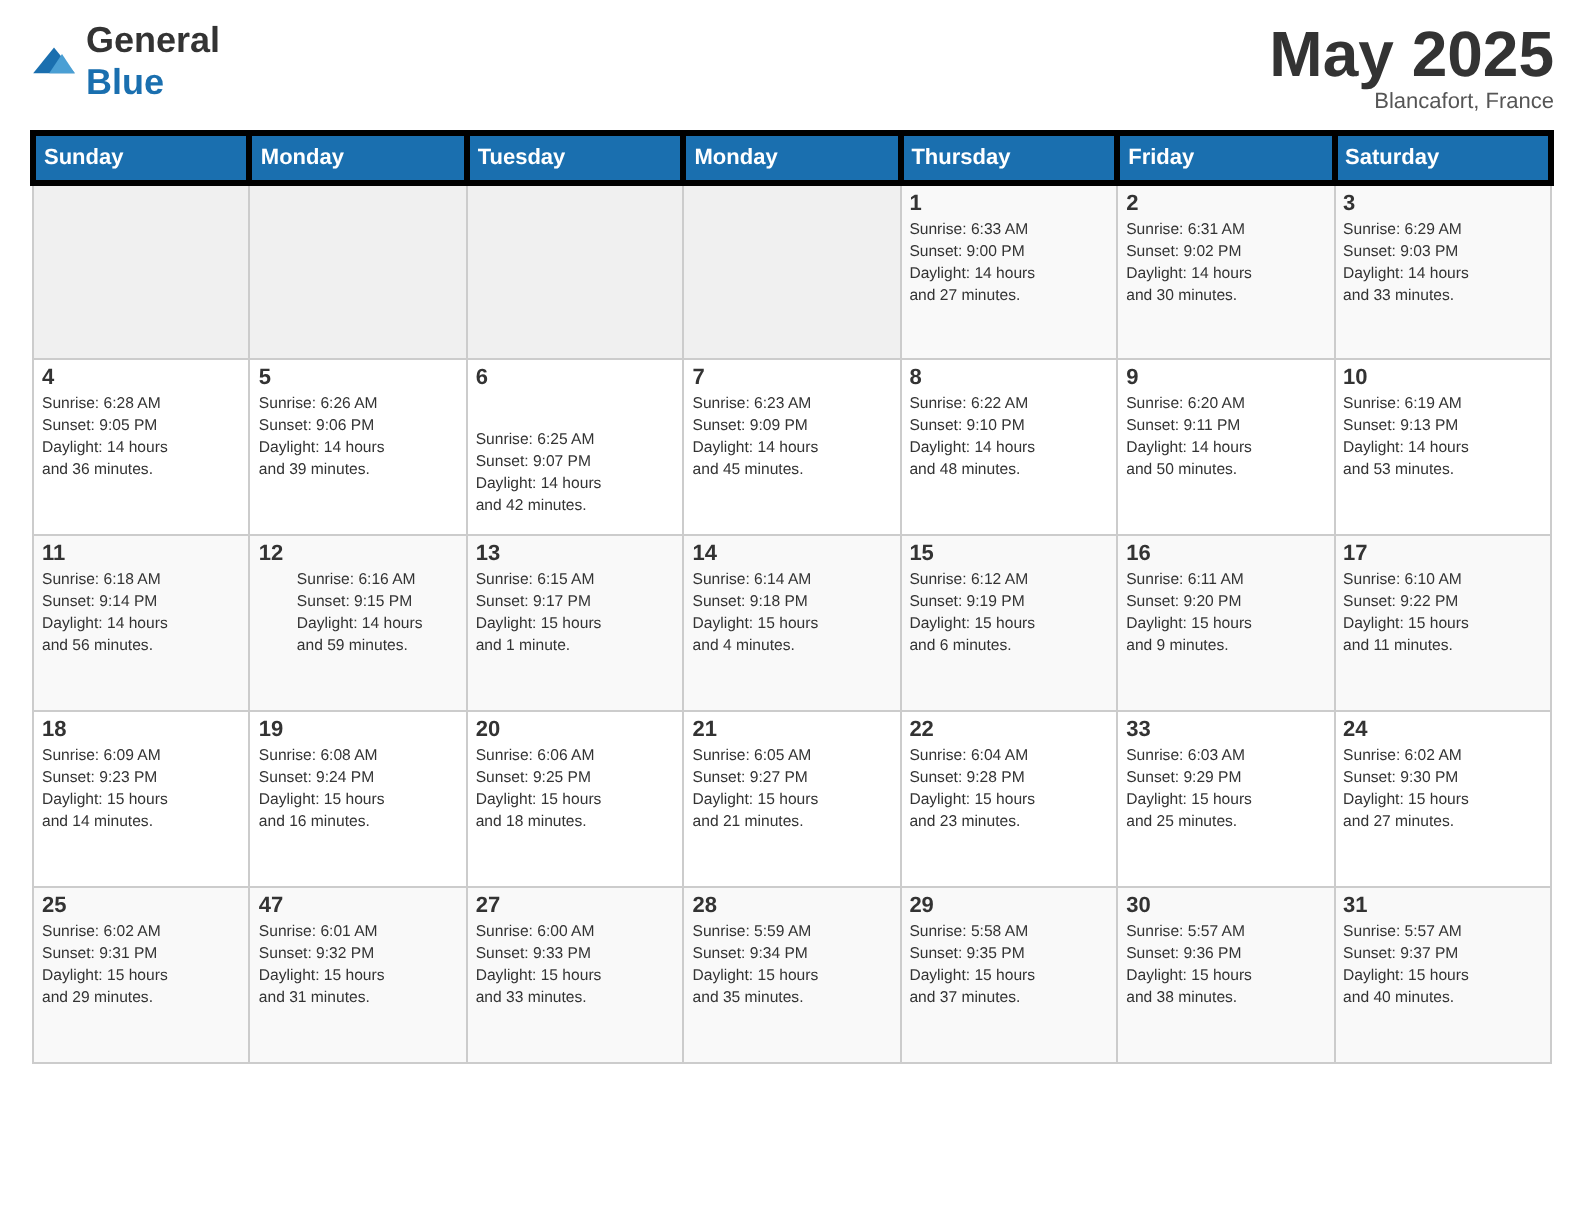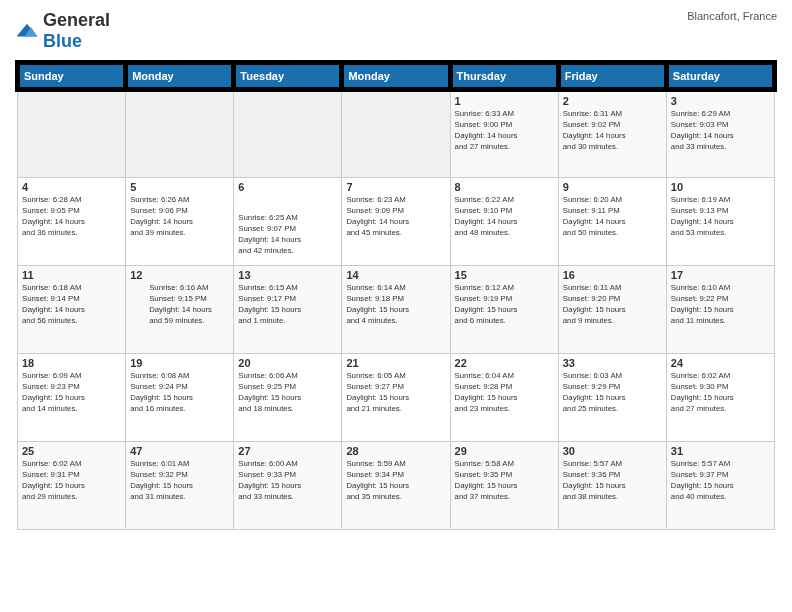--- a/index.html
+++ b/index.html
@@ -20,21 +20,21 @@
 
     .calendar { width: 100%; border-collapse: collapse; table-layout: fixed; }
 
     .calendar th {
       background-color: #1a6faf;
       color: #fff;
       font-size: 11px;
       font-weight: bold;
       padding: 5px 4px;
       text-align: left;
-      border: 5px solid #000000;
+      border: 3px solid #000000;
     }
 
     .calendar td {
       border: 1px solid #ccc;
       vertical-align: top;
       padding: 3px 4px;
       font-size: 8.5px;
       color: #333;
       height: 88px;
       background: #fff;
@@ -56,20 +56,21 @@
       <svg class="logo-icon" viewBox="0 0 30 22" xmlns="http://www.w3.org/2000/svg">
         <polygon points="15,2 28,18 2,18" fill="#1a6faf"></polygon>
         <polygon points="20,6 28,18 12,18" fill="#4a9fd4"></polygon>
       </svg>
       <div>
         <span class="logo-text-general">General</span><br>
         <span class="logo-text-blue">Blue</span>
       </div>
     </div>
     <div class="title-block">
+      <div class="month-title">May 2025</div>
       <div class="location-title">Blancafort, France</div>
     </div>
   </div>
 
   <table class="calendar">
     <thead>
       <tr>
         <th>Sunday</th>
         <th>Monday</th>
         <th>Tuesday</th>

